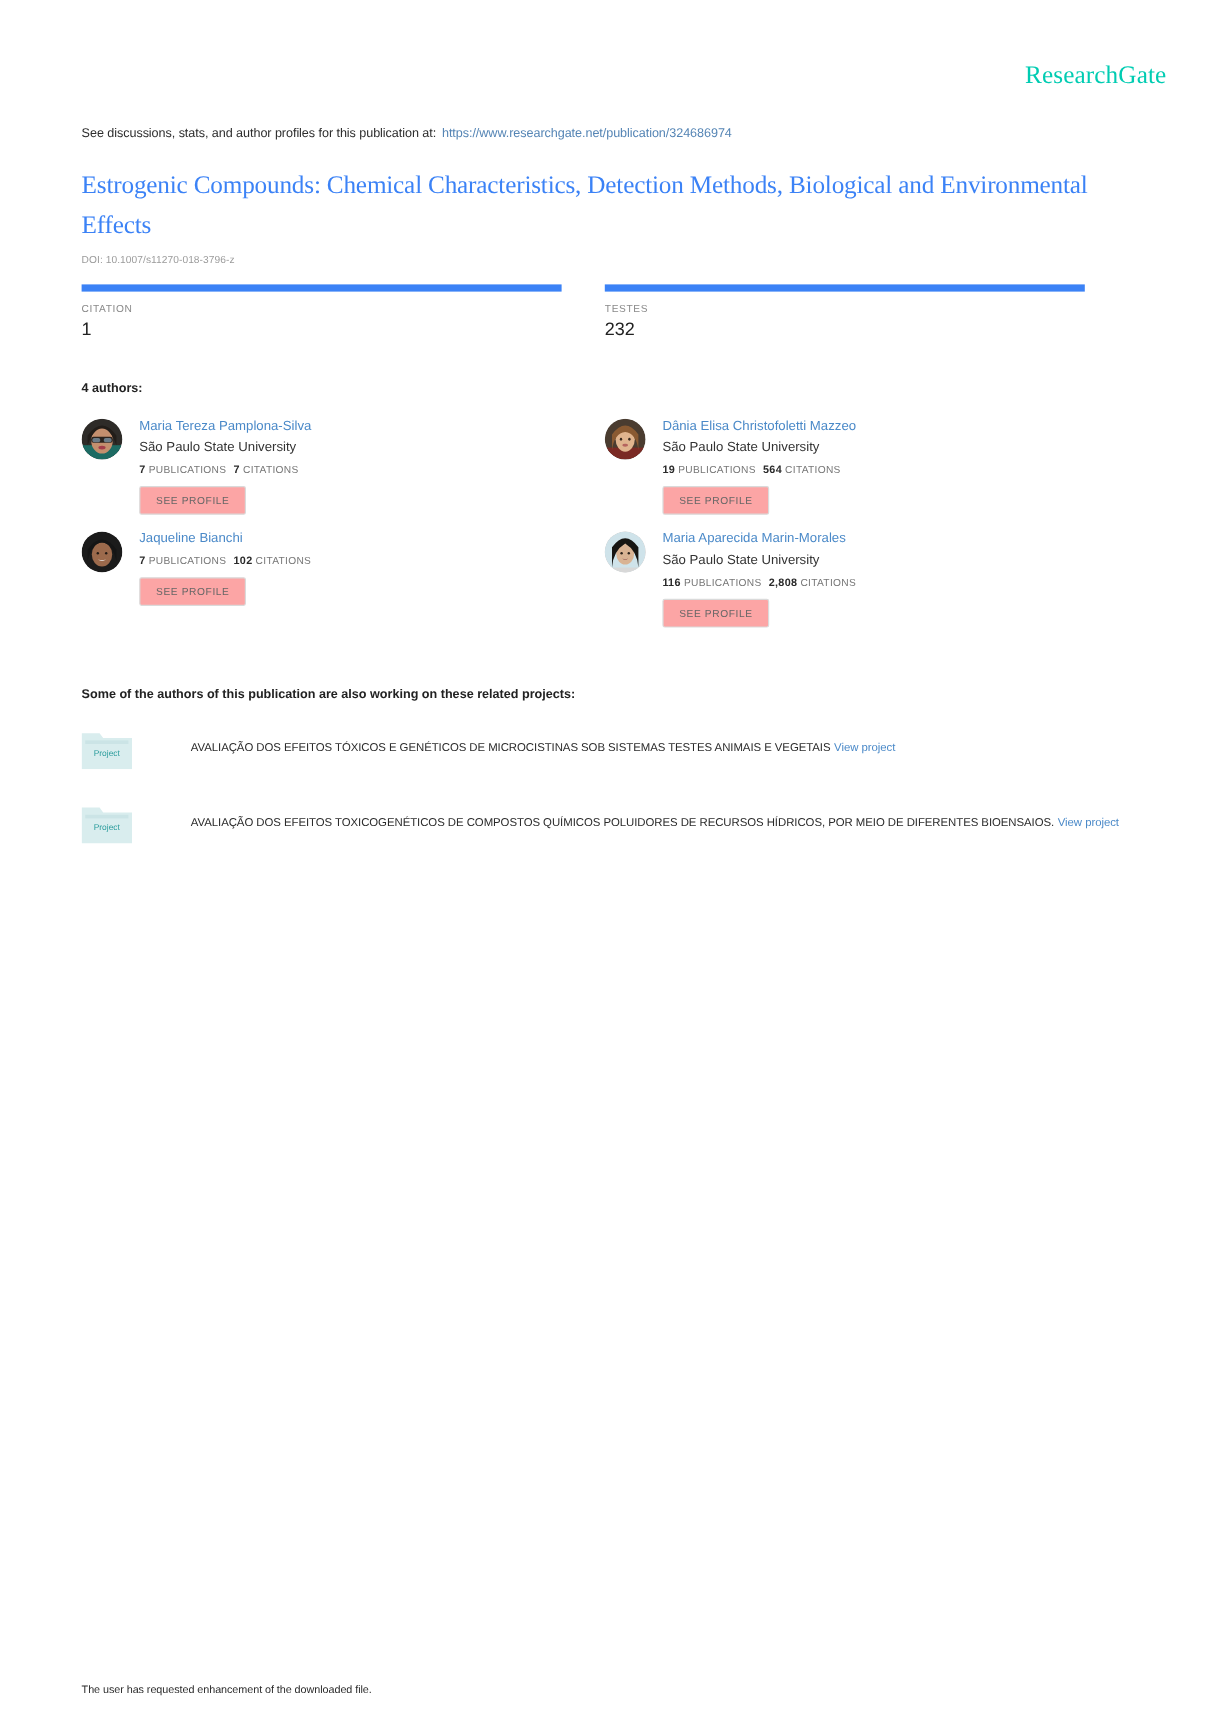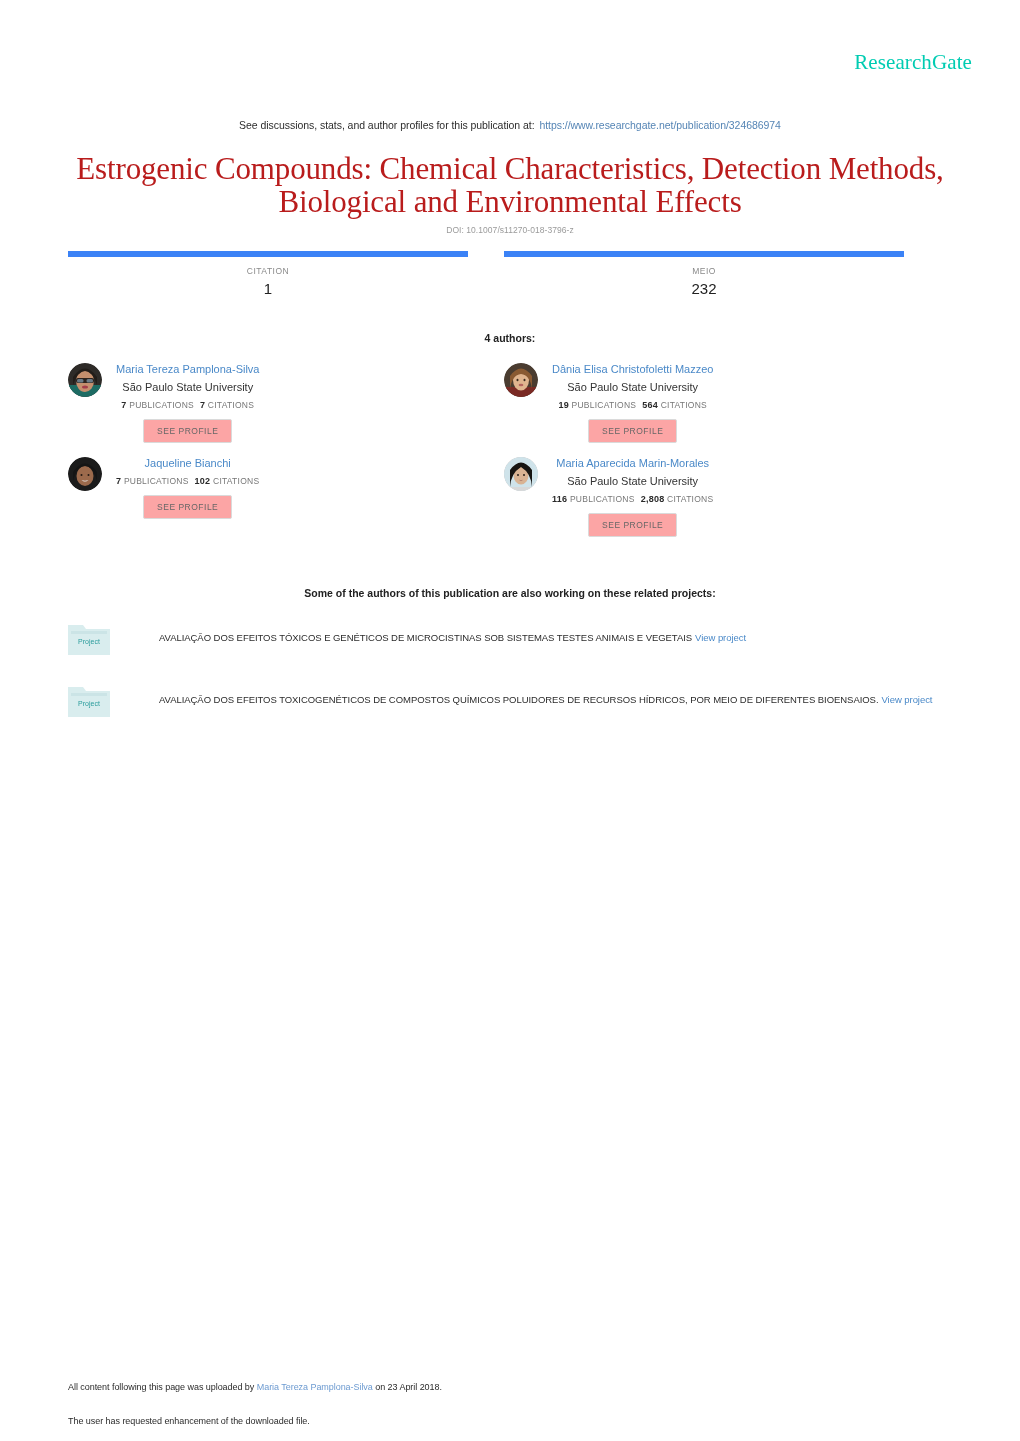--- a/index.html
+++ b/index.html
@@ -32,44 +32,43 @@
     letter-spacing: 0.1px;
     color: #00ccb2;
     white-space: nowrap;
     text-align: right;
   }
 
   
   .content {
     position: absolute;
     left: 68px;
-    top: 118px;
+    top: 104px;
     width: 884px;
-    text-align: center;
   }
 
   .discuss-line {
     font-family: "Liberation Sans", sans-serif;
     font-size: 10.5px;
     color: #2d2d2d;
     letter-spacing: -0.05px;
     margin: 0 0 0 0;
     line-height: 14px;
   }
   .discuss-line .rg-url {
     color: #5585b5;
     margin-left: 2px;
   }
 
   .pub-title {
     font-family: "Liberation Serif", "DejaVu Serif", serif;
-    font-size: 31px;
+    font-size: 21px;
     font-weight: 400;
     line-height: 33px;
-    color: #b91c1c;
+    color: #3b82f6;
     margin: 20px 0 0 0;
     letter-spacing: -0.15px;
   }
 
   .meta-line {
     font-family: "Liberation Sans", sans-serif;
     font-size: 11.5px;
     color: #222;
     margin-top: 44px;
     line-height: 15px;
@@ -250,21 +249,21 @@
 
 
     <div class="doi-line">DOI: 10.1007/s11270-018-3796-z</div>
 
     <div class="stats">
       <div class="stat-col">
         <div class="stat-label">CITATION</div>
         <div class="stat-value">1</div>
       </div>
       <div class="stat-col">
-        <div class="stat-label">MEIO</div>
+        <div class="stat-label">TESTES</div>
         <div class="stat-value">232</div>
       </div>
     </div>
 
     <div class="authors-heading">4 authors:</div>
 
     <div class="authors-grid">
 
       <div class="author-row">
 
@@ -422,21 +421,16 @@
         </svg>
       </div>
       <div class="project-text">
         <span>AVALIAÇÃO DOS EFEITOS TOXICOGENÉTICOS DE COMPOSTOS QUÍMICOS POLUIDORES DE RECURSOS HÍDRICOS, POR MEIO DE DIFERENTES BIOENSAIOS.</span><span class="view-link">View project</span>
       </div>
     </div>
 
   </div>
 
   <div class="footer">
-    <div class="footer-line">
-      <span>All content following this page was uploaded by</span>
-      <span class="f-link">Maria Tereza Pamplona-Silva</span>
-      <span>on 23 April 2018.</span>
-    </div>
     <div class="footer-line second">The user has requested enhancement of the downloaded file.</div>
   </div>
 
 </div>
 
 </body></html>

